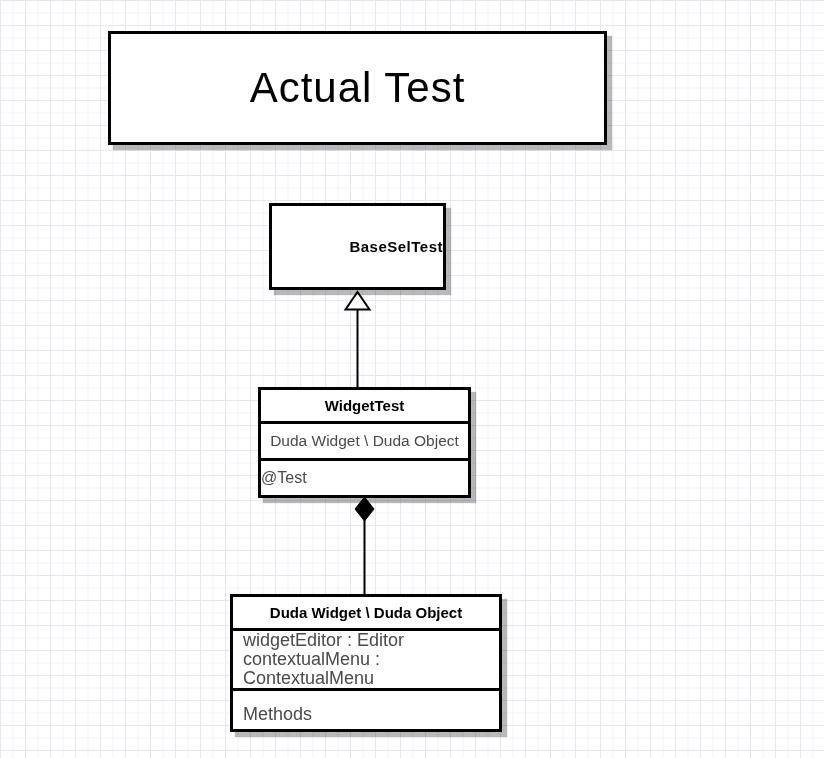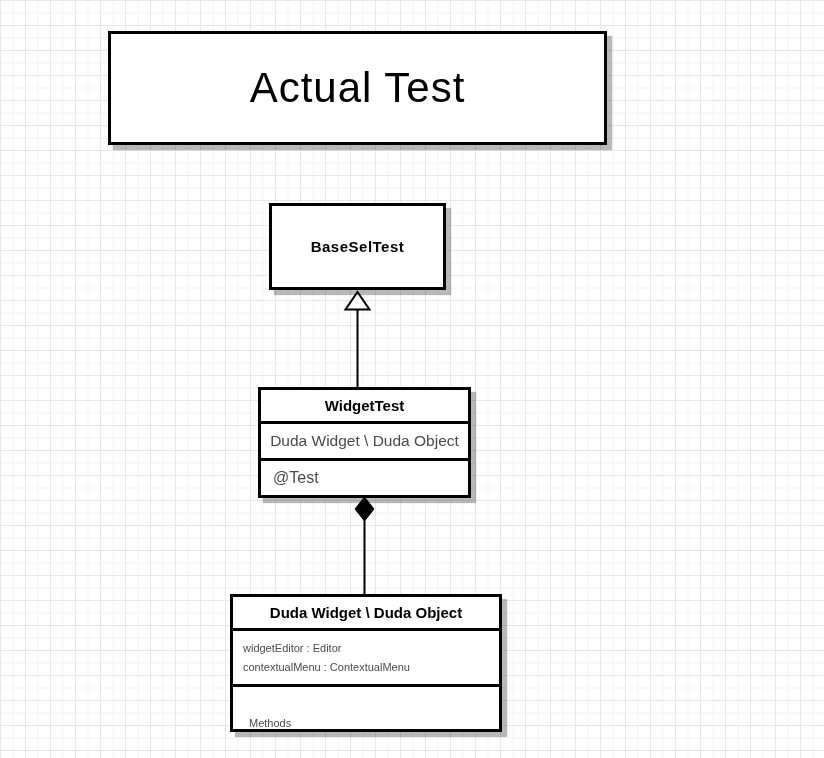--- a/index.html
+++ b/index.html
@@ -65,65 +65,65 @@
     align-items: center;
     justify-content: center;
     font-weight: bold;
     font-size: 15px;
     color: #000000;
   }
 
   .compartment {
     border-top: 3px solid #000000;
     color: #4a4a4a;
-    font-size: 11px;
+    font-size: 18px;
     display: flex;
     flex-direction: column;
     justify-content: center;
   }
 
   
   .node-base {
     left: 269px; top: 203px;
-    width: 177px; height: 87px;
+    width: 177px; height: 87px; align-items: flex-end;
   }
   .node-base .class-name { flex: 1; letter-spacing: 0.5px; }
 
   
   .node-widget {
     left: 258px; top: 387px;
     width: 213px; height: 111px; justify-content: space-between;
   }
   .node-widget .class-name { flex: 0 0 31px; }
   .node-widget .comp-center {
     flex: 0 0 37px;
     align-items: center;
     font-size: 15.5px;
   }
   .node-widget .comp-left {
     flex: 1;
-    padding-left: 12px;
+    padding-left: 0;
     font-size: 16px;
   }
 
   
   .node-duda {
     left: 230px; top: 594px;
     width: 272px; height: 138px;
   }
   .node-duda .class-name { flex: 0 0 31px; }
   .node-duda .comp-attrs {
     flex: 0 0 56px;
     padding-left: 10px;
     line-height: 19px;
   }
   .node-duda .comp-methods {
     flex: 1;
-    justify-content: flex-end;
-    padding: 9px 0 0 16px;
+    justify-content: center;
+    padding: 9px 0 0 10px;
   }
 </style>
 </head>
 <body>
 
 <div class="canvas">
 
   <svg class="edges-layer" viewBox="0 0 824 758">
     <g>
       <line class="edge-line" x1="357.5" y1="308" x2="357.5" y2="389"></line>

